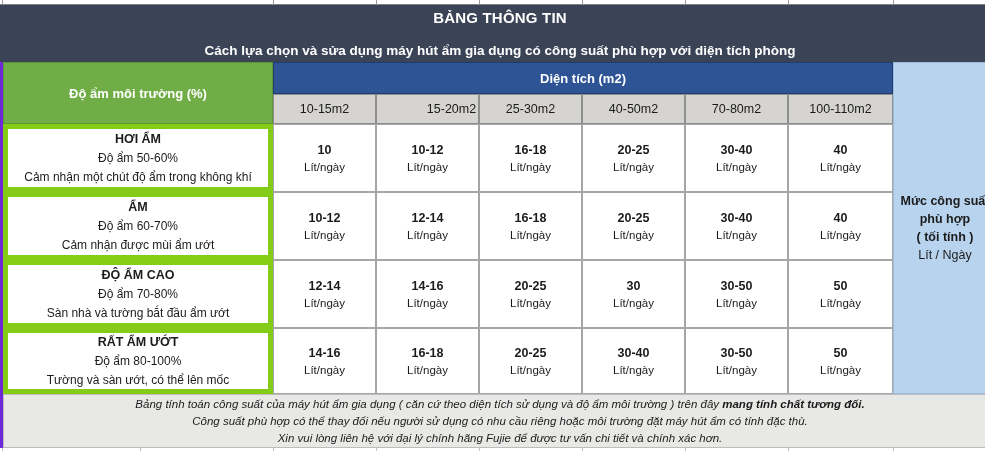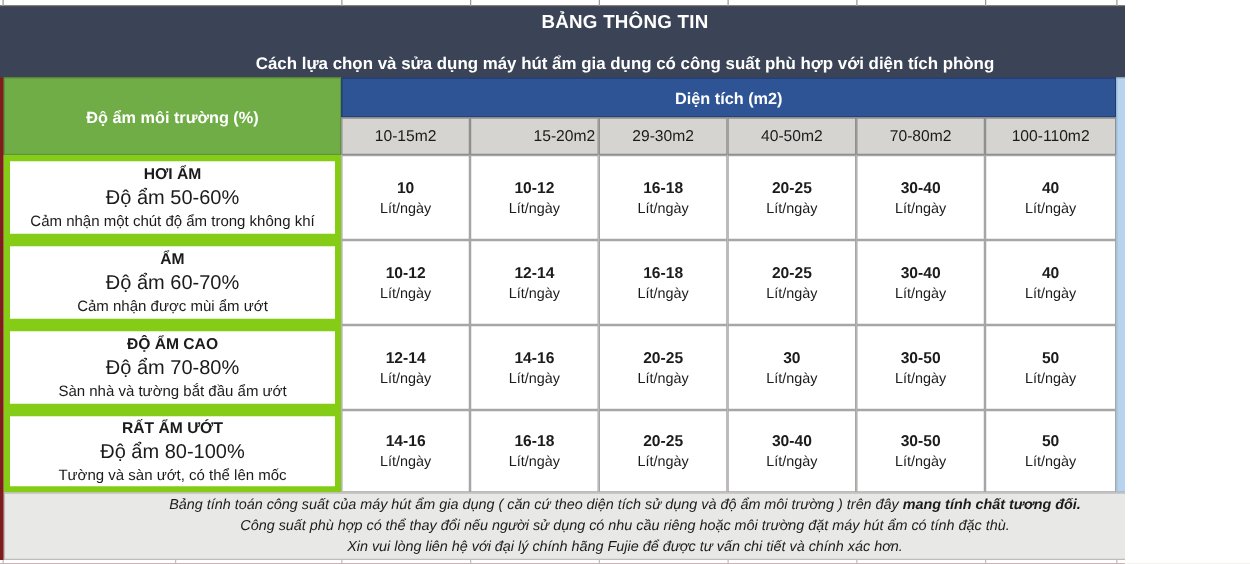--- a/index.html
+++ b/index.html
@@ -6,24 +6,24 @@
     margin: 0;
     padding: 0;
     background: #ffffff;
   }
   body {
     font-family: "Liberation Sans", sans-serif;
     -webkit-font-smoothing: antialiased;
   }
   #sheet {
     position: relative;
-    width: 900px;
+    width: 985px;
     height: 451px;
     overflow: hidden;
-    background: #7f1d1d;
+    background: #6d28d9;
     box-sizing: border-box;
   }
 
   
   .top-strip {
     position: absolute;
     left: 0; top: 0;
     width: 1000px; height: 5px;
     background: #ffffff;
     border-bottom: 1px solid #808080;
@@ -148,21 +148,21 @@
     box-sizing: border-box;
     border: 5px solid #84cc16;
     background: #ffffff;
     display: flex; flex-direction: column;
     align-items: center; justify-content: center;
     color: #1b1b1b;
     text-align: center;
     padding: 0 4px;
   }
   .rl-title { font-size: 12.5px; font-weight: bold; line-height: 19px; }
-  .rl-sub   { font-size: 16px;   line-height: 19px; }
+  .rl-sub   { font-size: 12px;   line-height: 19px; }
   .rl-desc  { font-size: 12px;   line-height: 19px; }
 
   
   .data-cell {
     position: absolute;
     box-sizing: border-box;
     border: 1px solid #a6a6a6;
     background: #ffffff;
     display: flex; flex-direction: column;
     align-items: center; justify-content: center;
@@ -229,21 +229,21 @@
   </div>
 
   <div class="table-area">
 
     <div class="hdr-green">Độ ẩm môi trường (%)</div>
 
     <div class="hdr-blue">Diện tích (m2)</div>
 
     <div class="hdr-sub" style="left:273px;width:103px;">10-15m2</div>
     <div class="hdr-sub" style="left:376px;width:103px;padding-left:48px;">15-20m2</div>
-    <div class="hdr-sub" style="left:479px;width:103px;">29-30m2</div>
+    <div class="hdr-sub" style="left:479px;width:103px;">25-30m2</div>
     <div class="hdr-sub" style="left:582px;width:103px;">40-50m2</div>
     <div class="hdr-sub" style="left:685px;width:103px;">70-80m2</div>
     <div class="hdr-sub" style="left:788px;width:105px;">100-110m2</div>
 
     <div class="side-panel">
       <div class="sp-l1">Mức công suất</div>
       <div class="sp-l2">phù hợp</div>
       <div class="sp-l3">( tối tính )</div>
       <div class="sp-l4">Lít / Ngày</div>
     </div>

